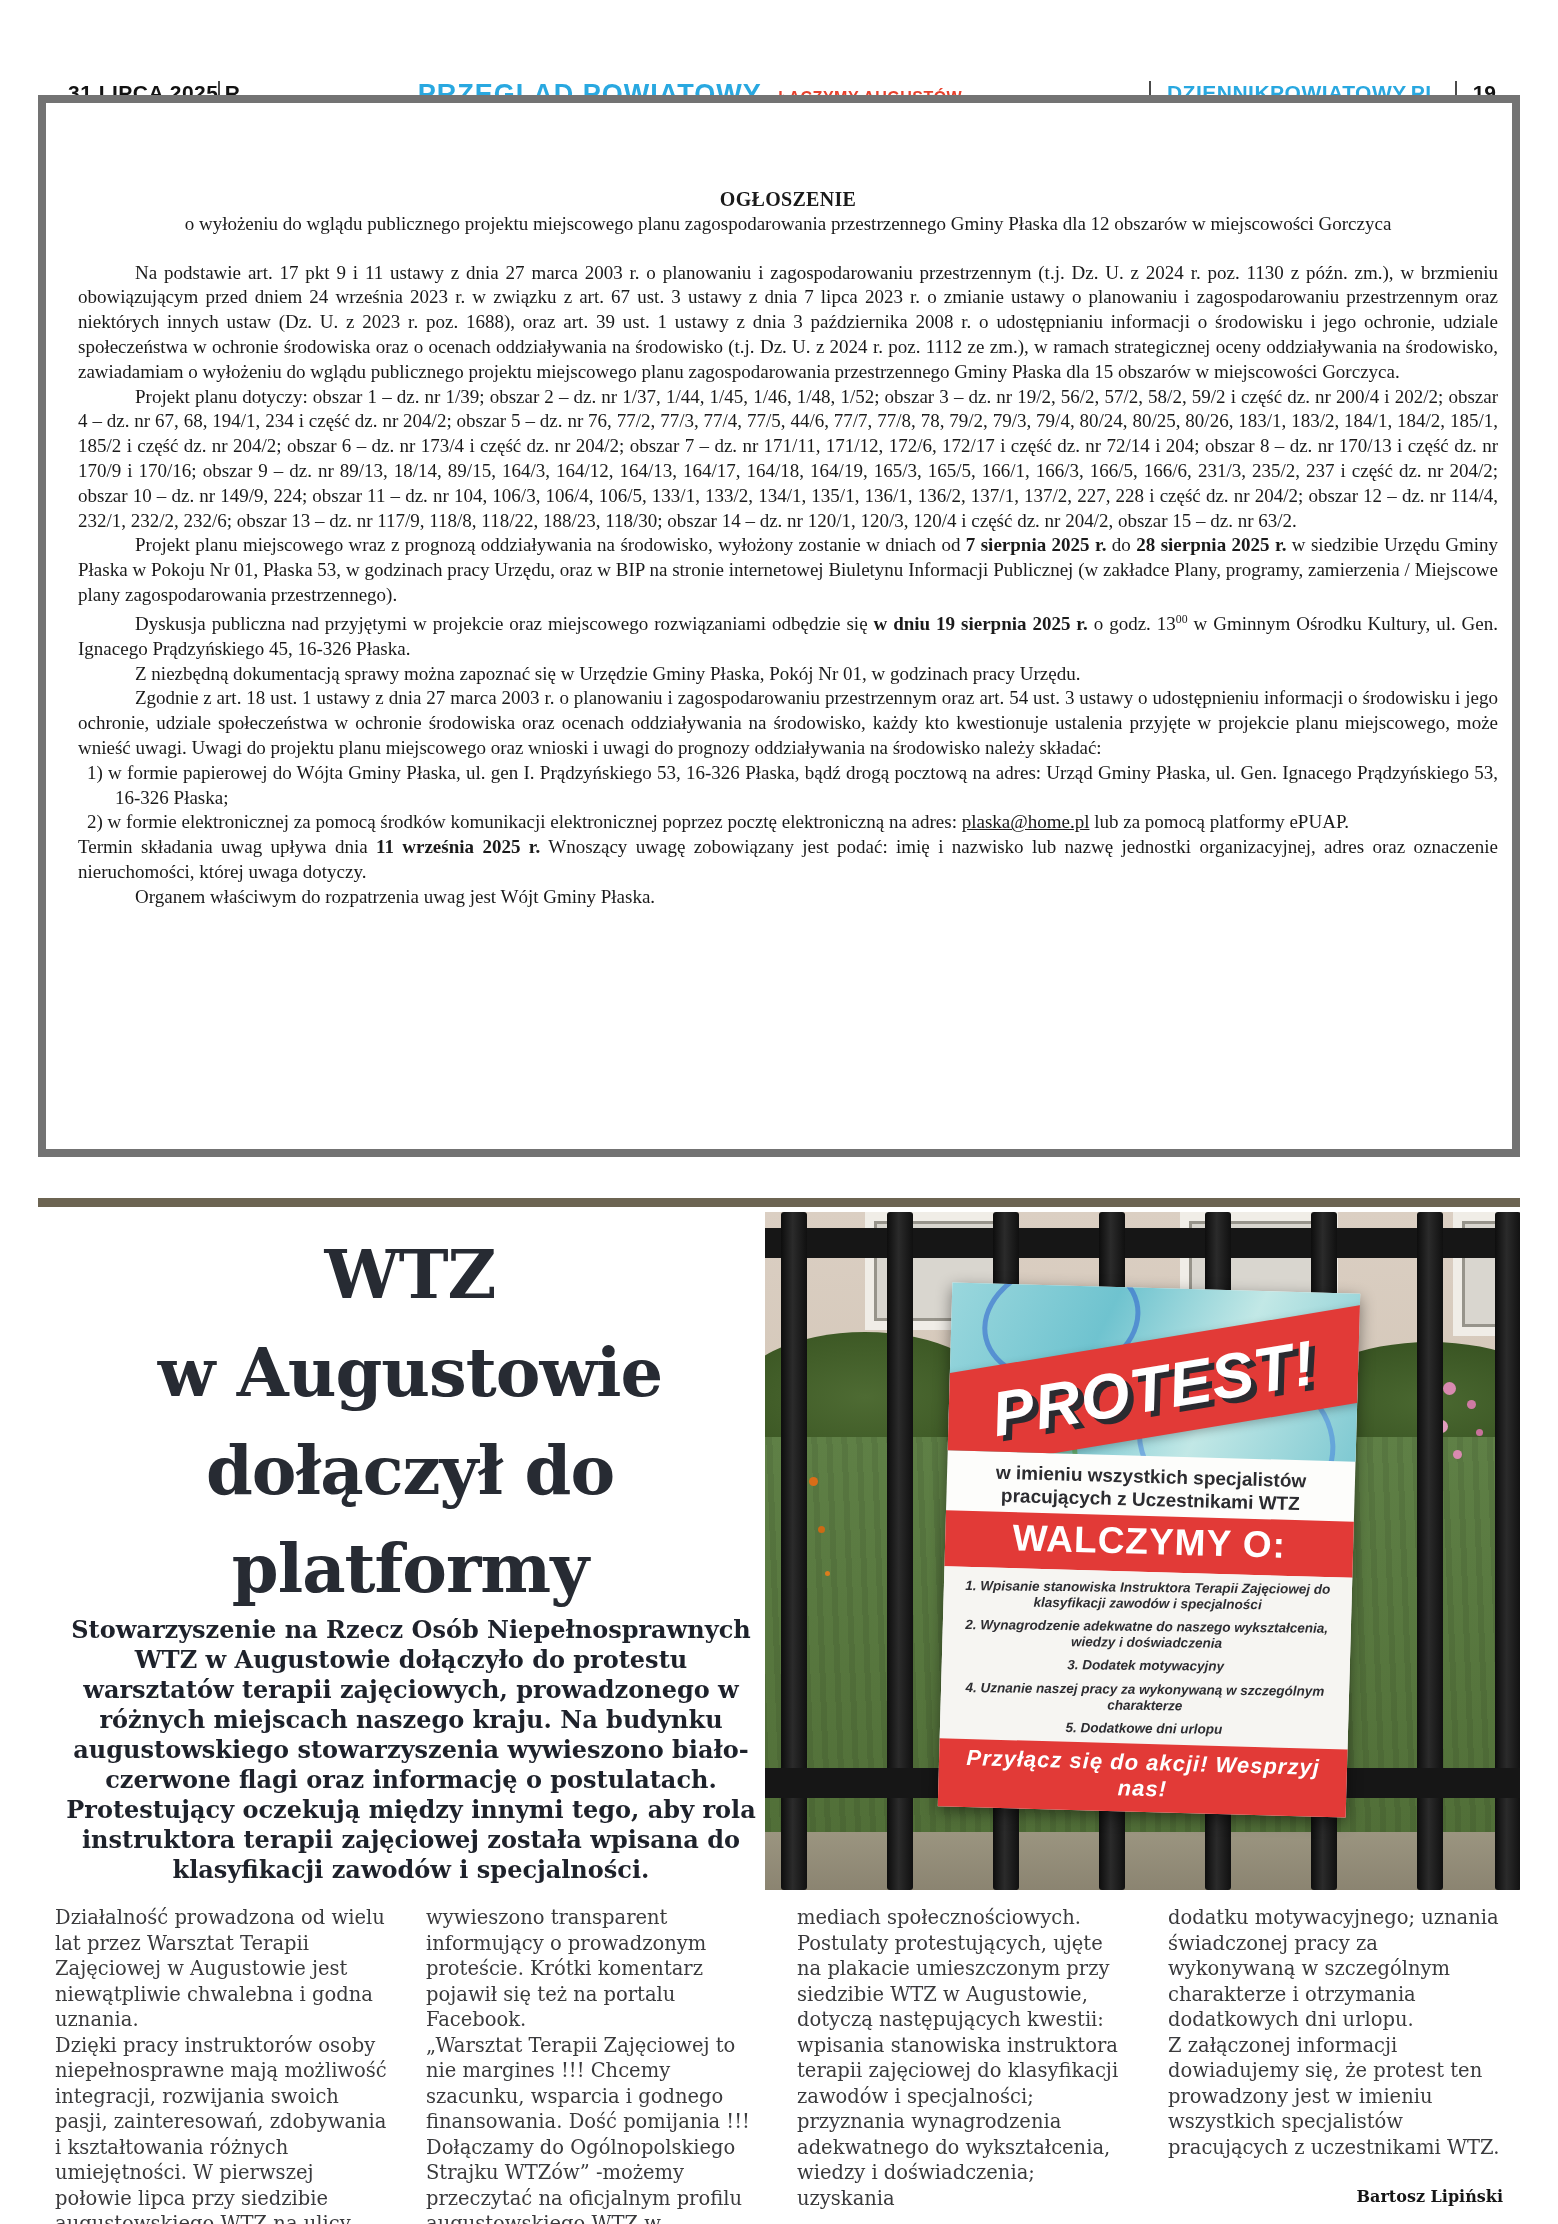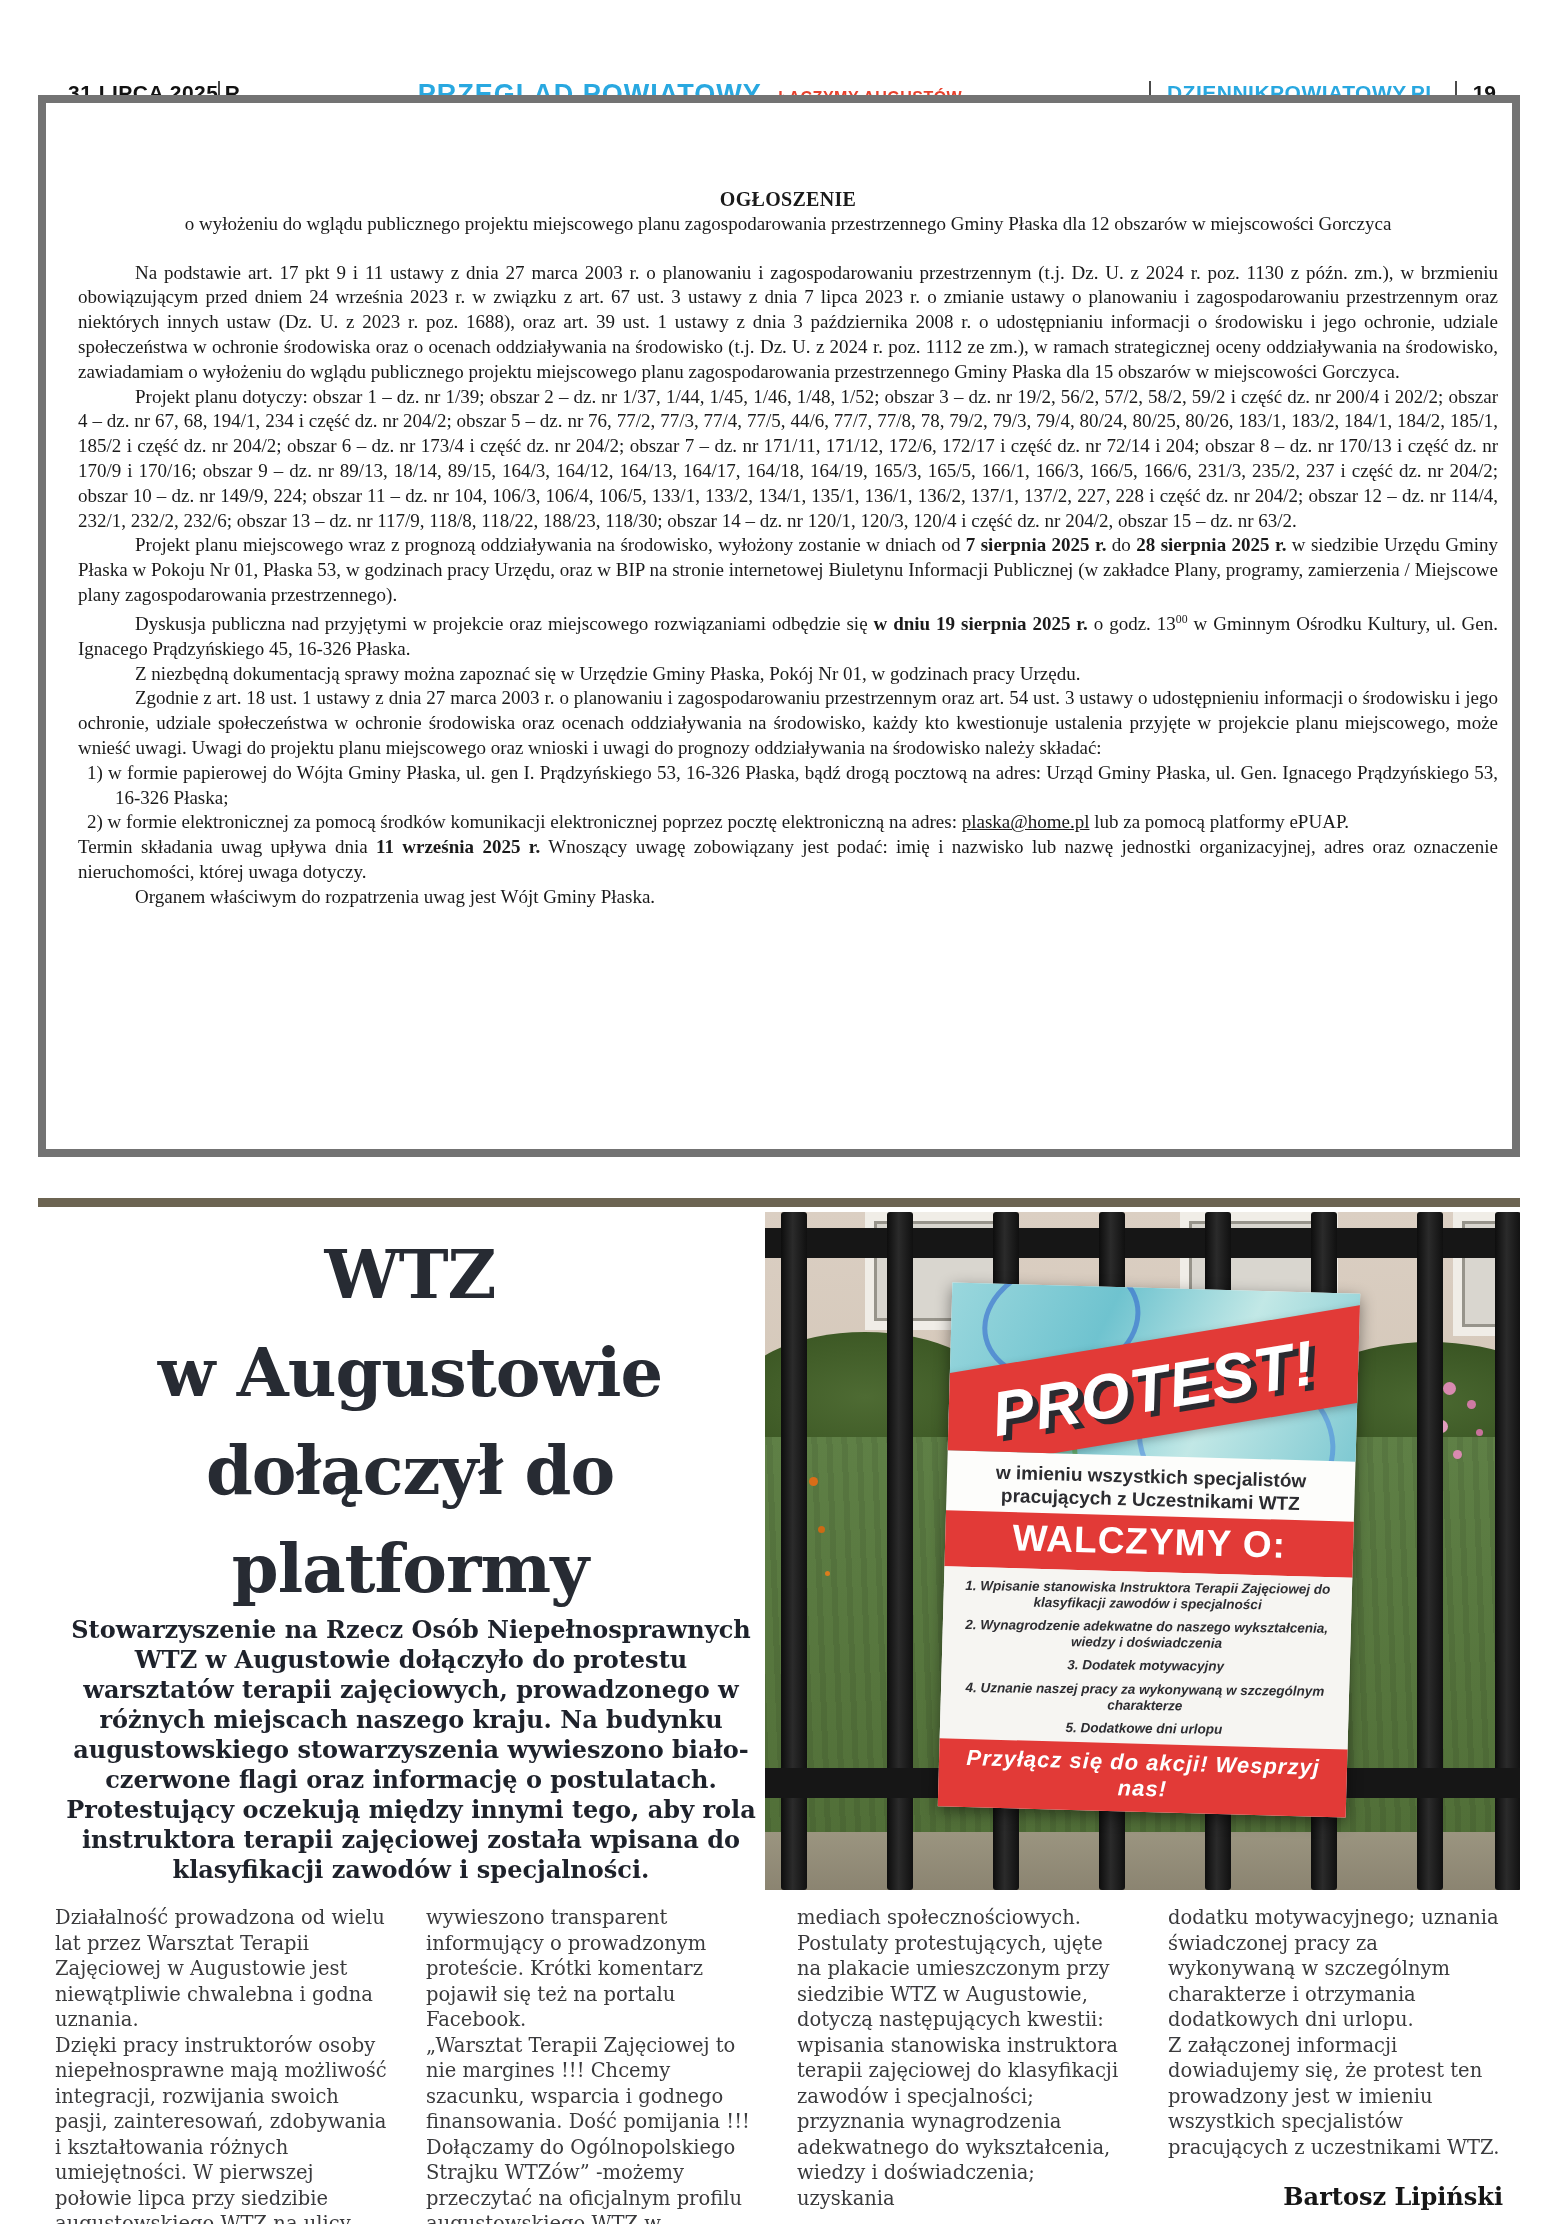--- a/index.html
+++ b/index.html
@@ -90,21 +90,21 @@
   .demands{flex:1;display:flex;flex-direction:column;justify-content:center;padding:4px 10px;background:#f6f5f2;}
   .demand{font-style:italic;font-weight:bold;font-size:13.5px;line-height:15.5px;color:#2d2d31;
           text-align:center;margin:4px 0;transform:rotate(-1deg);}
   .band-bottom{font-size:22px;font-style:italic;padding:6px 0 10px;}
 
   
   .columns{position:absolute;left:55px;top:1905px;width:1450px;display:grid;
            grid-template-columns:repeat(4,335px);column-gap:36px;
            font-family:"DejaVu Serif",serif;font-size:19.5px;line-height:25.5px;color:#3a3a3c;}
   .columns p{margin:0;}
-  .author{font-weight:bold;text-align:right;margin-top:24px !important;color:#161616;font-size:24px;}
+  .author{font-weight:bold;text-align:right;margin-top:24px !important;color:#161616;font-size:16px;}
 </style>
 </head>
 <body>
 
 <div class="page">
 
   <header class="hdr">
     <div class="hdr-date">31 LIPCA 2025 R.</div>
     <div class="hdr-vline v1"></div>
     <div class="hdr-center">

